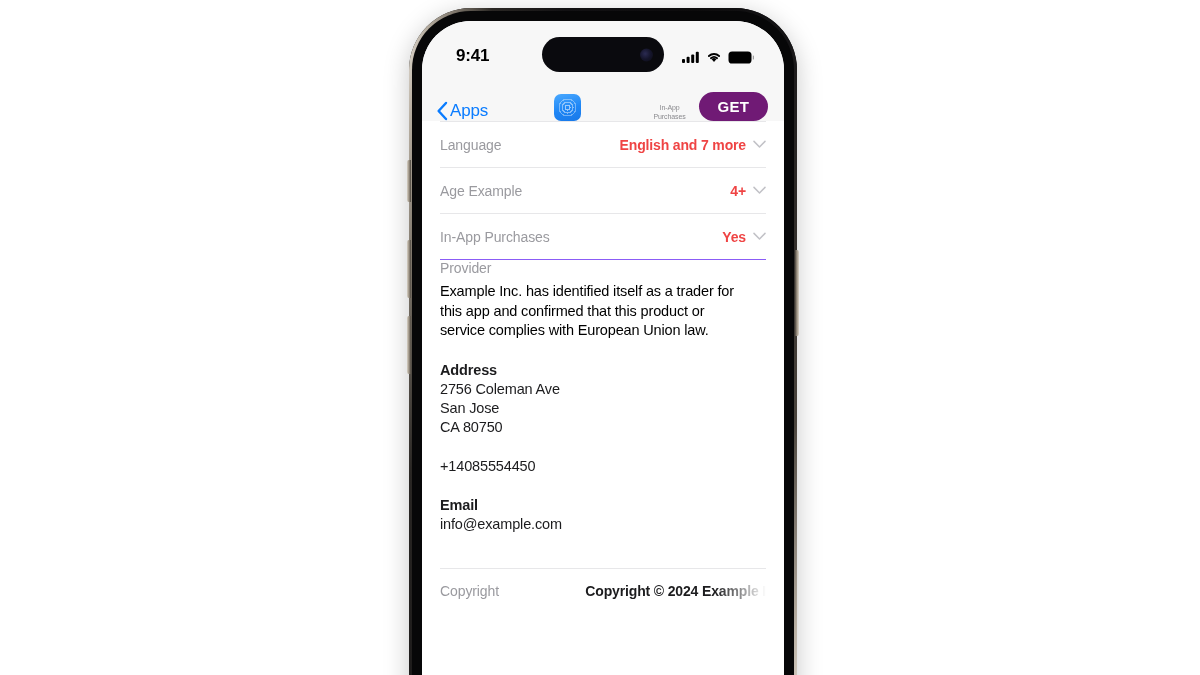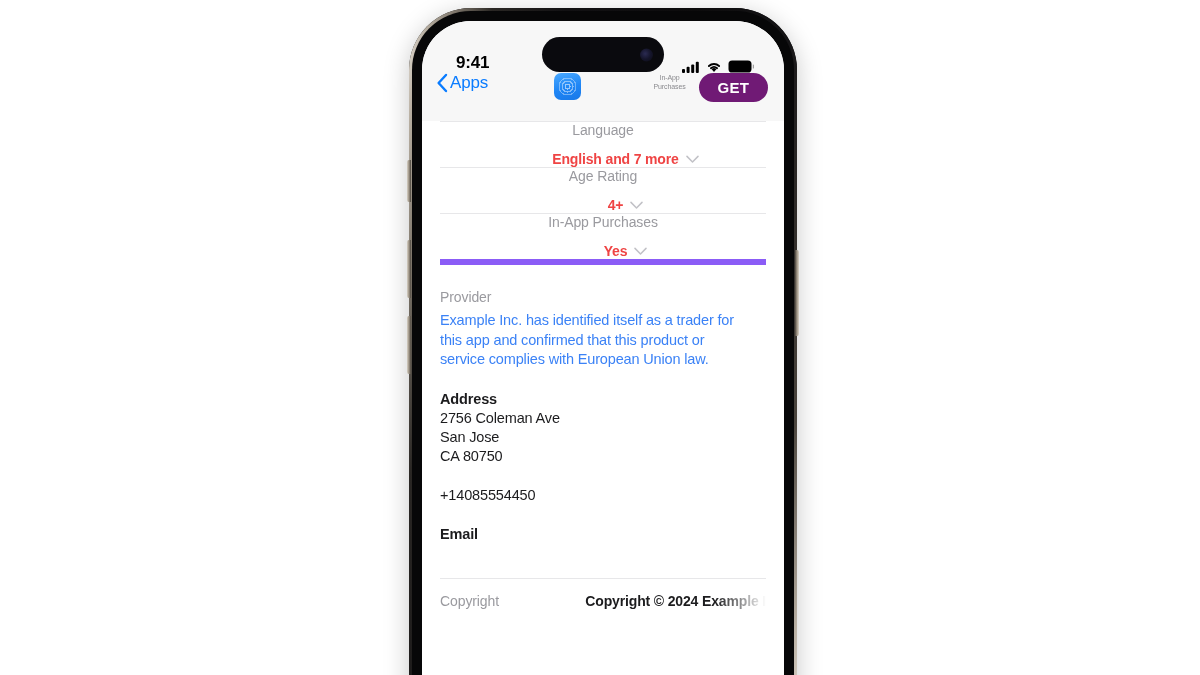--- a/index.html
+++ b/index.html
@@ -85,21 +85,21 @@
     background: linear-gradient(270deg,#d9d2c6,#8e8476 60%,#4b453d);
   }
 
   
   #status-bar {
     position: absolute;
     left: 0; top: 0; right: 0;
     height: 52px;
     background: #f7f7f7;
     display: flex;
-    align-items: flex-end;
+    align-items: center;
     justify-content: space-between;
     padding: 18px 30px 0 34px;
     box-sizing: border-box;
     gap: 27px;
   }
   #status-time {
     font-size: 17px;
     font-weight: bold;
     color: #000;
     letter-spacing: -0.2px;
@@ -135,21 +135,21 @@
 
   
   #nav-bar {
     position: absolute;
     left: 0;
     top: 52px;
     right: 0;
     height: 48px;
     background: #f7f7f7;
     display: flex;
-    align-items: flex-start;
+    align-items: flex-end;
     padding: 0 16px 0 14px;
     box-sizing: border-box;
     box-shadow: 0 0.5px 0 rgba(0,0,0,0.10);
   }
   #back-button {
     display: flex;
     align-items: center;
     gap: 2px;
     color: #0a7cff;
     font-size: 17px;
@@ -208,21 +208,20 @@
     padding: 0 18px;
     box-sizing: border-box;
   }
   .info-row {
     display: flex;
     align-items: center;
     justify-content: space-between;
     height: 45px;
     border-top: 1px solid #e7e7e9;
     gap: 8px;
-    flex-direction: column;
   }
   .info-row.first { border-top: 1px solid #e7e7e9; }
   .info-label {
     font-size: 14px;
     color: #9a9a9f;
     letter-spacing: -0.1px;
     white-space: nowrap;
   }
   .info-value-wrap {
     display: flex;
@@ -238,34 +237,34 @@
     white-space: nowrap;
     padding-left: 45px;
   }
   .chevron {
     flex: 0 0 auto;
     display: block;
   }
 
   
   #provider-section {
-    border-top: 6px solid #8b5cf6;
-    padding-top: 24px;
+    border-top: 1px solid #8b5cf6;
+    padding-top: 0;
     padding-bottom: 12px;
   }
   #provider-heading {
     font-size: 14px;
     color: #9a9a9f;
     letter-spacing: -0.1px;
     margin-bottom: 6px;
   }
   #provider-statement {
     font-size: 14.5px;
     line-height: 19.5px;
-    color: #3b82f6;
+    color: #000000;
     letter-spacing: -0.15px;
     max-width: 306px;
   }
   .provider-field { margin-top: 20px; }
   .provider-field-label {
     font-size: 14.5px;
     font-weight: bold;
     color: #1c1c1e;
     letter-spacing: -0.15px;
     line-height: 19px;
@@ -373,21 +372,21 @@
           <span class="info-label">Language</span>
           <span class="info-value-wrap">
             <span class="info-value">English and 7 more</span>
             <svg class="chevron" width="13" height="9" viewBox="0 0 13 9">
               <path d="M1 1.4 L6.5 7 L12 1.4" stroke="#c2c2c7" stroke-width="1.5" fill="none" stroke-linecap="round" stroke-linejoin="round"></path>
             </svg>
           </span>
         </div>
 
         <div class="info-row">
-          <span class="info-label">Age Rating</span>
+          <span class="info-label">Age Example</span>
           <span class="info-value-wrap">
             <span class="info-value">4+</span>
             <svg class="chevron" width="13" height="9" viewBox="0 0 13 9">
               <path d="M1 1.4 L6.5 7 L12 1.4" stroke="#c2c2c7" stroke-width="1.5" fill="none" stroke-linecap="round" stroke-linejoin="round"></path>
             </svg>
           </span>
         </div>
 
         <div class="info-row">
           <span class="info-label">In-App Purchases</span>
@@ -410,20 +409,21 @@
             <div class="provider-field-value">San Jose</div>
             <div class="provider-field-value">CA 80750</div>
           </div>
 
           <div class="provider-field">
             <div class="provider-field-value">+14085554450</div>
           </div>
 
           <div class="provider-field">
             <div class="provider-field-label">Email</div>
+            <div class="provider-field-value">info@example.com</div>
           </div>
         </div>
 
         <div id="copyright-row">
           <span class="info-label">Copyright</span>
           <span id="copyright-value-wrap">
             <span id="copyright-value">Copyright © 2024 Example I</span>
 
           </span>
         </div>

